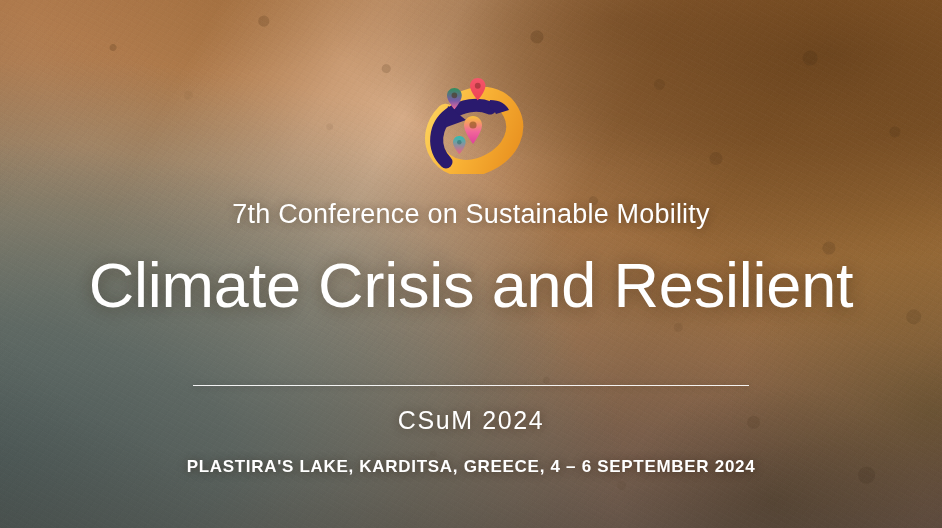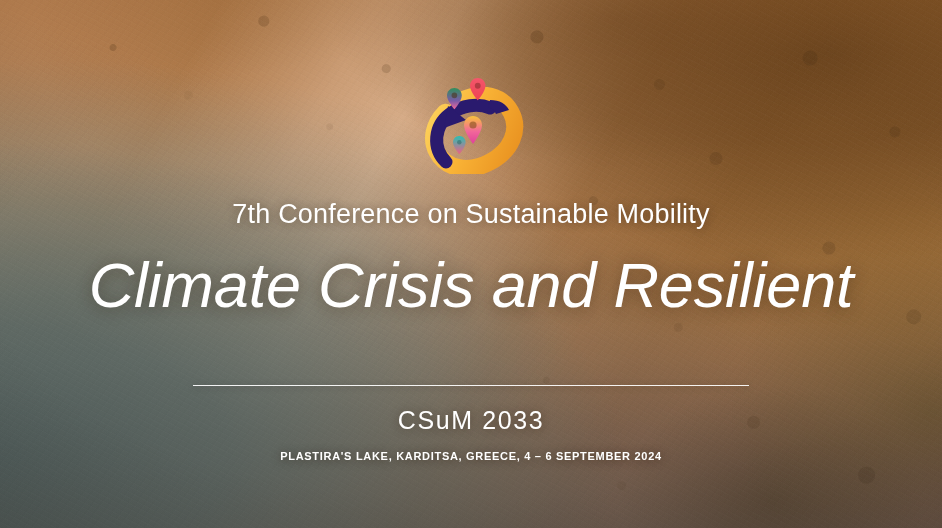--- a/index.html
+++ b/index.html
@@ -138,21 +138,20 @@
 
   
   .title {
     margin-top: 22px;
     color: #ffffff;
     font-size: 63px;
     font-weight: 300;
     line-height: 1.06;
     letter-spacing: -0.2px;
     text-shadow: 0 2px 16px rgba(40,24,10,.42);
-    font-style: italic;
   }
   .title-line { display: block; white-space: nowrap; }
 
   
   .rule {
     margin-top: 24px;
     width: 556px;
     height: 1px;
     background: rgba(255,255,255,.92);
     box-shadow: 0 1px 6px rgba(30,18,8,.35);
@@ -163,23 +162,23 @@
     margin-top: 20px;
     color: #ffffff;
     font-size: 25px;
     font-weight: 300;
     letter-spacing: 1.6px;
     text-shadow: 0 1px 10px rgba(40,24,10,.45);
   }
 
   
   .venue {
-    margin-top: 15px;
-    color: #ffffff;
-    font-size: 11px;
+    margin-top: 22px;
+    color: #ffffff;
+    font-size: 17px;
     font-weight: 600;
     letter-spacing: .7px;
     text-shadow: 0 1px 8px rgba(40,24,10,.5);
   }
 </style>
 </head>
 <body>
 
 <div id="slide">
 
@@ -257,18 +256,18 @@
     </div>
 
     <div class="subtitle">7th Conference on Sustainable Mobility</div>
 
     <h1 class="title">
       <span class="title-line">Climate Crisis and Resilient</span>
     </h1>
 
     <div class="rule"></div>
 
-    <div class="event-name">CSuM 2033</div>
+    <div class="event-name">CSuM 2024</div>
 
     <div class="venue">PLASTIRA'S LAKE, KARDITSA, GREECE, 4 – 6 SEPTEMBER 2024</div>
 
   </div>
 </div>
 
 </body></html>

